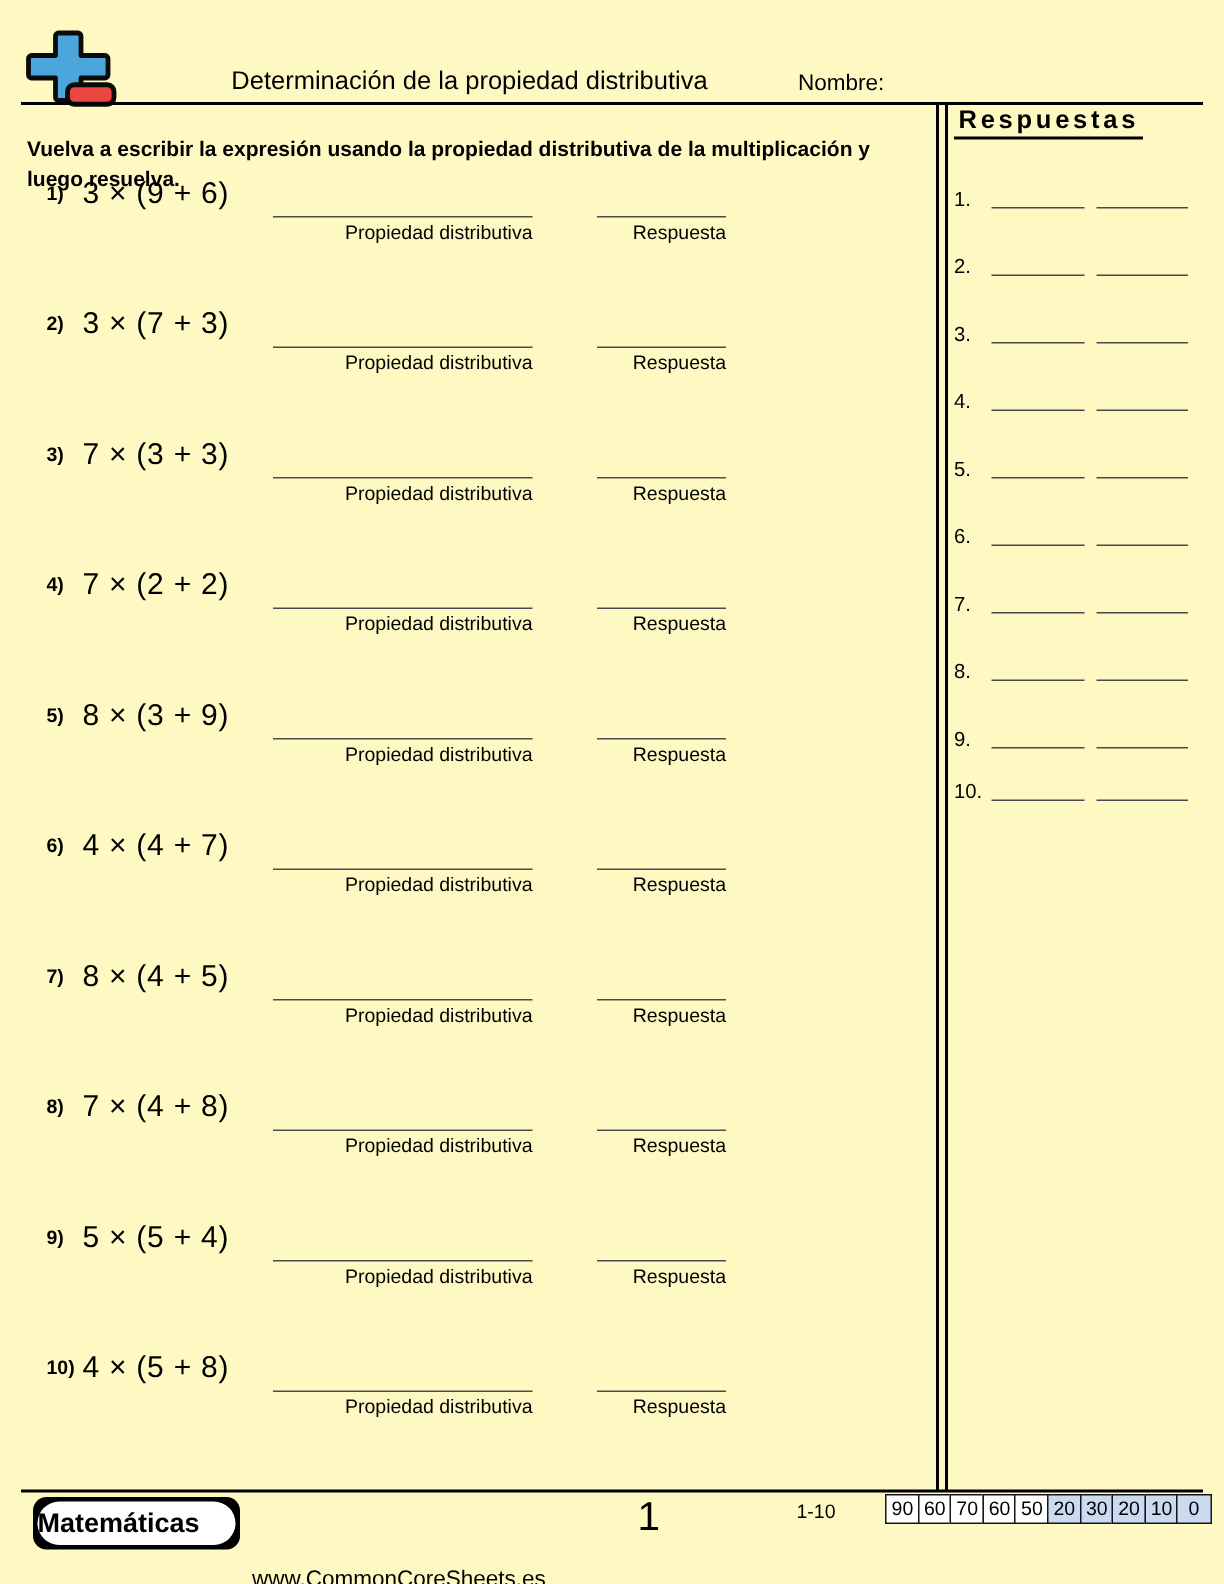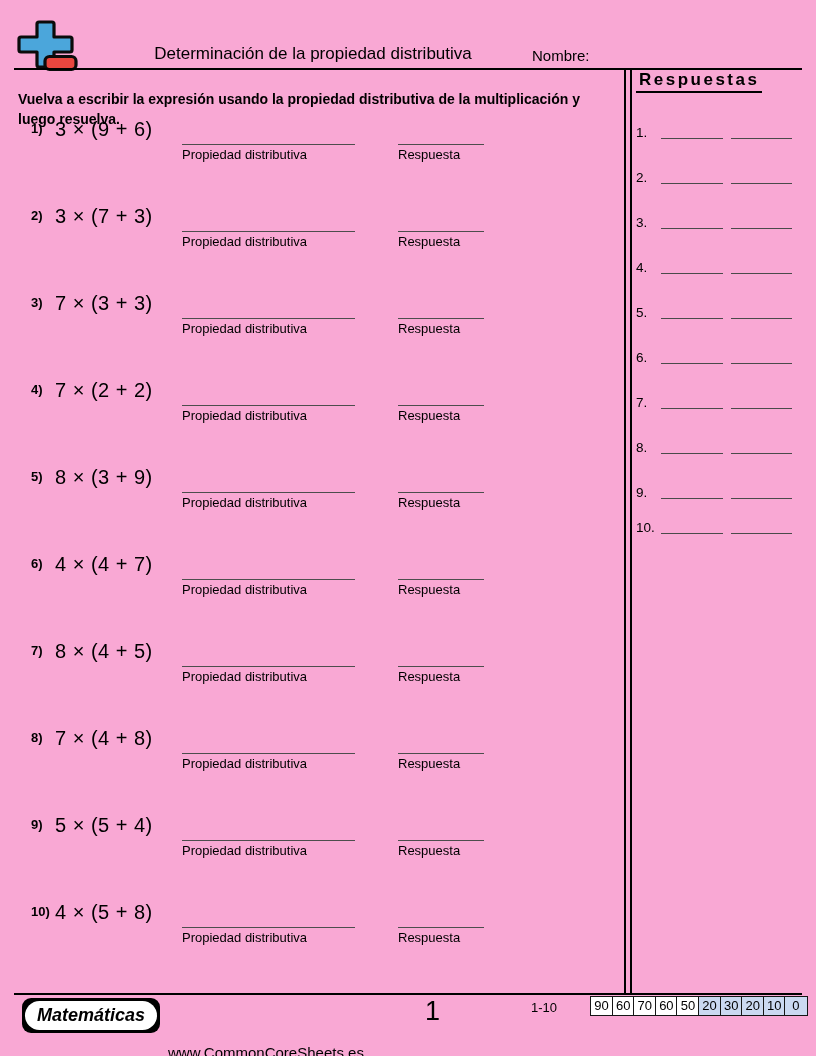--- a/index.html
+++ b/index.html
@@ -1,18 +1,18 @@
 <!DOCTYPE html>
 <html><head>
 <meta charset="utf-8">
 <style>
   * { margin:0; padding:0; box-sizing:border-box; }
   html,body { background:#ffffff; }
   .page {
-    position:relative; width:816px; height:1056px; background:#f9a8d4;
+    position:relative; width:816px; height:1056px; background:#fef9c3;
     font-family:"Liberation Sans", sans-serif; color:#000; overflow:hidden;
   }
   
   .logo-svg { position:absolute; left:16px; top:18px; }
   .title { position:absolute; left:148px; top:44px; width:330px; text-align:center; font-size:17px; }
   .name-label { position:absolute; left:532px; top:47px; font-size:15px; }
   .rule-top { position:absolute; left:14px; top:68px; width:788px; height:2.4px; background:#000; }
   .instructions { position:absolute; left:18px; top:74px; width:600px; font-size:14px; font-weight:bold; line-height:1.45;margin-top:15px; }
   
   .vline { position:absolute; left:624px; top:69px; width:8px; height:925px;
@@ -26,28 +26,28 @@
   .ans-blank { position:absolute; top:0; height:14px; border-bottom:1.8px solid #4a4a4a; }
   .ans-blank.b1 { left:25px; width:62px; }
   .ans-blank.b2 { left:95px; width:61px; }
   
   .problem { position:absolute; left:0; width:620px; height:64px; }
   .pnum  { position:absolute; left:31px; top:5px;  font-size:13px; font-weight:bold; }
   .pexpr { position:absolute; left:55px; top:1px;  font-size:20px; line-height:24px; letter-spacing:0.5px; }
   .pline { position:absolute; top:27px; height:2px; border-bottom:1.7px solid #4d4d4d; }
   .pline.l1 { left:182px; width:173px; }
   .pline.l2 { left:398px; width:86px; }
-  .plabel { position:absolute; top:31px; font-size:13px; text-align:left; }
+  .plabel { position:absolute; top:31px; font-size:13px; text-align:right; }
   .plabel.l1 { left:182px; width:173px; }
   .plabel.l2 { left:398px; width:86px; }
   
   .footer-rule { position:absolute; left:14px; top:993px; width:788px; height:2.4px; background:#000; }
   .brand-badge { position:absolute; left:22px; top:998px; width:138px; height:35px; background:#000; border-radius:9px; }
   .brand-inner { position:absolute; left:3px; top:3px; right:3px; bottom:3px; background:#fff;
-                 border-radius:15px; text-align:center; font-size:18px; font-weight:bold; line-height:28px;font-style:italic; }
+                 border-radius:15px; text-align:left; font-size:18px; font-weight:bold; line-height:28px; }
   .website  { position:absolute; left:168px; top:1044px; font-size:15px;text-align:center; }
   .page-num { position:absolute; left:425px; top:996px; font-size:27px; }
   .score-label { position:absolute; left:531px; top:1000px; font-size:13px; }
   .score-table { position:absolute; left:563px; top:996px; display:flex;padding-left:27px; }
   .score-cell { width:23.2px; height:20px; border:1.6px solid #161616; margin-left:-1.6px;
                 text-align:center; font-size:13px; line-height:17px; background:#fff; }
   .score-cell:first-child { margin-left:0; }
   .score-cell.hl { background:#CBD9F1; }
 </style>
 </head>

